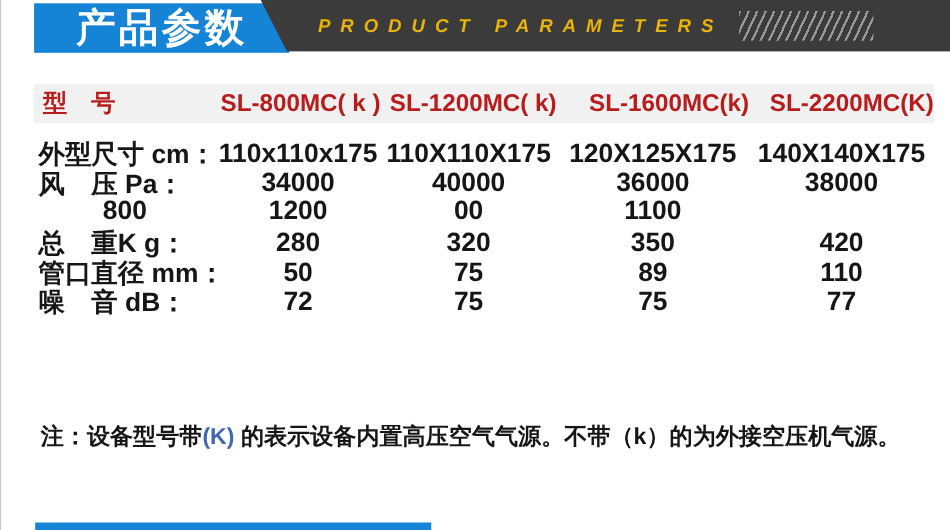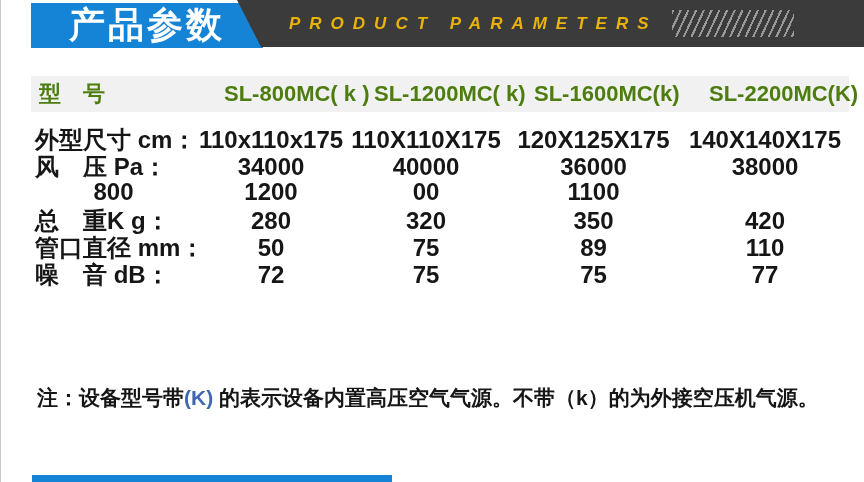--- a/index.html
+++ b/index.html
@@ -49,24 +49,24 @@
   
   .grid-row {
     display: grid;
     grid-template-columns: 165px 150px 160px 175px 168px;
     align-items: center;
   }
   .model-row {
     position: absolute; top: 76px; left: 30px;
     width: 818px; height: 36px;
     background: #f1f1f1;
-    font-size: 22px; font-weight: 700; color: #4d7c0f;
+    font-size: 22px; font-weight: 700; color: #b91c1c;
   }
   .model-row .lbl { padding-left: 8px; }
-  .model-row .cell { text-align: left; white-space: nowrap; margin-left: 28px; }
+  .model-row .cell { text-align: right; white-space: nowrap; }
 
   .spec-rows { position: absolute; top: 124px; left: 30px; width: 818px; }
   .spec-row { height: 27px; font-size: 24px; font-weight: 700; color: #161616; }
   .spec-row .lbl { padding-left: 4px; white-space: nowrap; }
   .spec-row .cell { text-align: center; white-space: nowrap; }
 
   
   .note {
     position: absolute; left: 36px; top: 382px;
     width: 802px;

